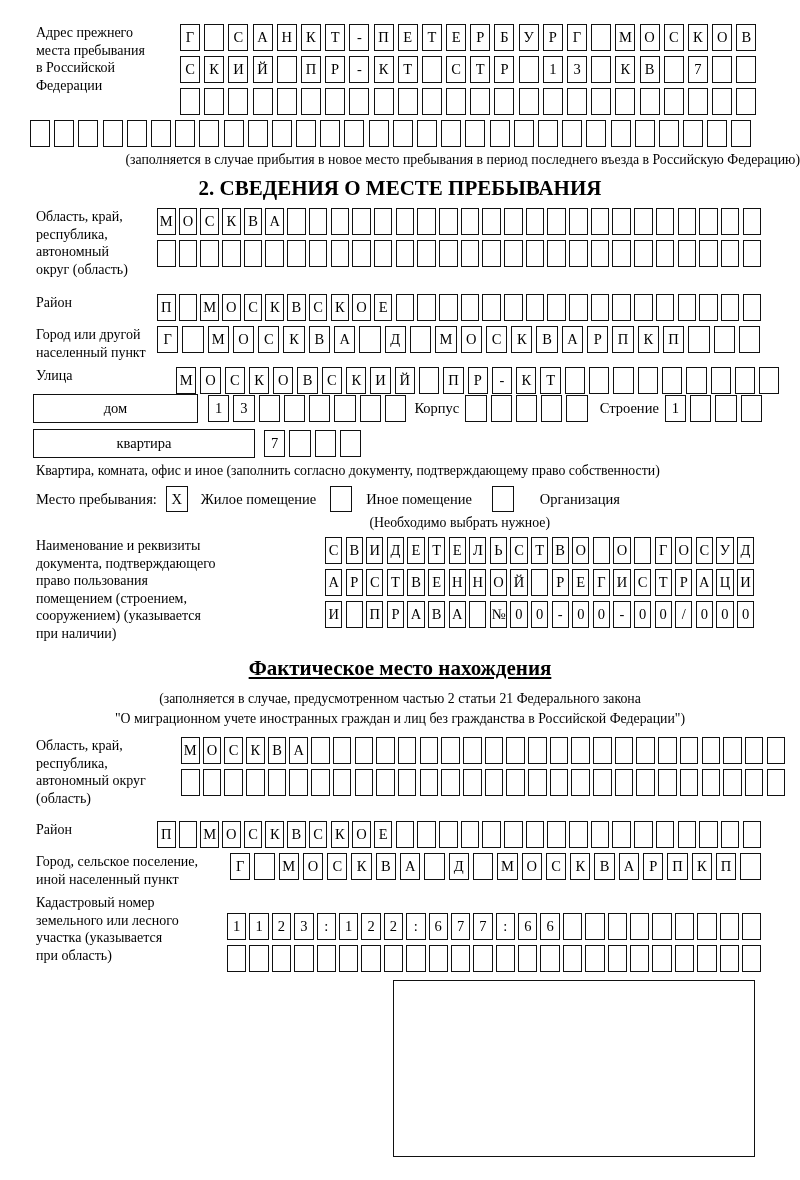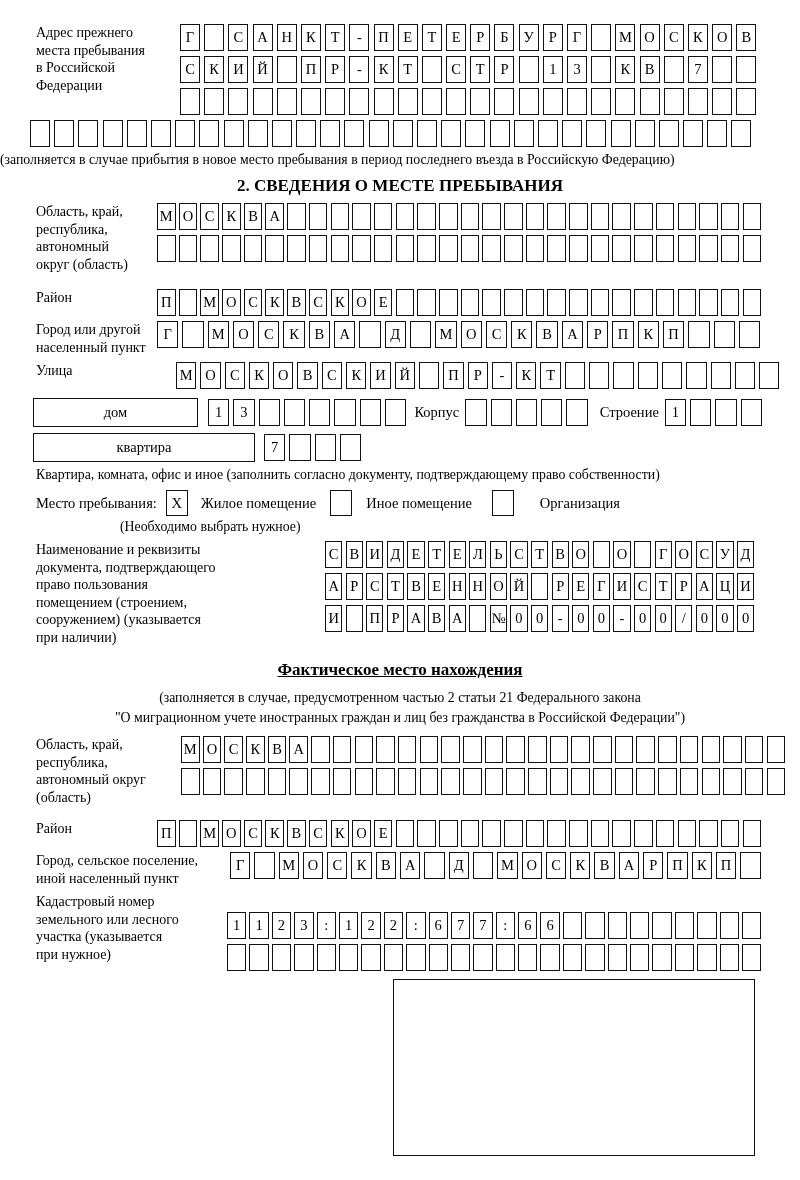--- a/index.html
+++ b/index.html
@@ -18,23 +18,23 @@
   .g21 .cell{width:17.3px;margin-right:3.3px;}
   .g22 .cell{width:20.3px;margin-right:4px;}
   .g24c .cell{width:19.4px;margin-right:3px;}
   
   .field{display:flex;align-items:flex-start;}
   .flabel{flex:0 0 var(--lw);box-sizing:border-box;padding-left:36px;font-size:14px;
           line-height:17.5px;white-space:pre-line;}
   .frows{flex:1 1 auto;}
   .frows .cellrow{margin-bottom:5px;}
   .frows .cellrow:last-child{margin-bottom:0;}
-  .caption{font-size:13.8px;text-align:left;}
+  .caption{font-size:13.8px;text-align:right;}
   .caption-left{font-size:13.8px;padding-left:36px;}
-  .sec-title{margin:0;text-align:center;font-weight:bold;font-size:17px;}
+  .sec-title{margin:0;text-align:center;font-weight:bold;font-size:21px;}
   .namedbox{box-sizing:border-box;border:1.6px solid #111;height:29px;background:#fff;
             display:flex;align-items:center;justify-content:center;font-size:14.5px;}
   .inline-lbl{font-size:14.5px;white-space:nowrap;}
   .chk{flex:0 0 auto;box-sizing:border-box;width:22px;height:26px;border:1.6px solid #111;
        display:flex;align-items:center;justify-content:center;font-size:14.5px;}
   .hrow{display:flex;align-items:center;margin-left:33px;}
   .stamp-wrap{margin-left:393px;width:362px;}
   .stamp-box{box-sizing:border-box;height:177px;border:1.7px solid #111;background:#fff;}
   .note-center{white-space:pre-line;text-align:center;font-size:13.8px;line-height:1.45;}
 </style>
@@ -330,21 +330,21 @@
           <span class="cell"></span>
           <span class="cell"></span>
           <span class="cell"></span>
           <span class="cell"></span>
           <span class="cell"></span>
           <span class="cell"></span>
         </div>
     </div>
   </div>
 
-  <div class="hrow" style="margin-top:9px;font-family:Liberation Serif, serif;">
+  <div class="hrow" style="font-family:Liberation Serif, serif;">
     <div class="namedbox" style="width:165px;">дом</div>
     <div class="cellrow g24w" style="margin-left:10px;">
         <span class="cell">1</span>
         <span class="cell">3</span>
         <span class="cell"></span>
         <span class="cell"></span>
         <span class="cell"></span>
         <span class="cell"></span>
         <span class="cell"></span>
         <span class="cell"></span>
@@ -605,21 +605,21 @@
           <span class="cell">П</span>
           <span class="cell"></span>
         </div>
     </div>
   </div>
 
   <div class="field" style="--lw:227px;margin-top:6px;">
     <div class="flabel">Кадастровый номер
 земельного или лесного
 участка (указывается
-при нужное)</div>
+при область)</div>
     <div class="frows" style="margin-top:19px;">
       <div class="cellrow g24c">
           <span class="cell">1</span>
           <span class="cell">1</span>
           <span class="cell">2</span>
           <span class="cell">3</span>
           <span class="cell">:</span>
           <span class="cell">1</span>
           <span class="cell">2</span>
           <span class="cell">2</span>

